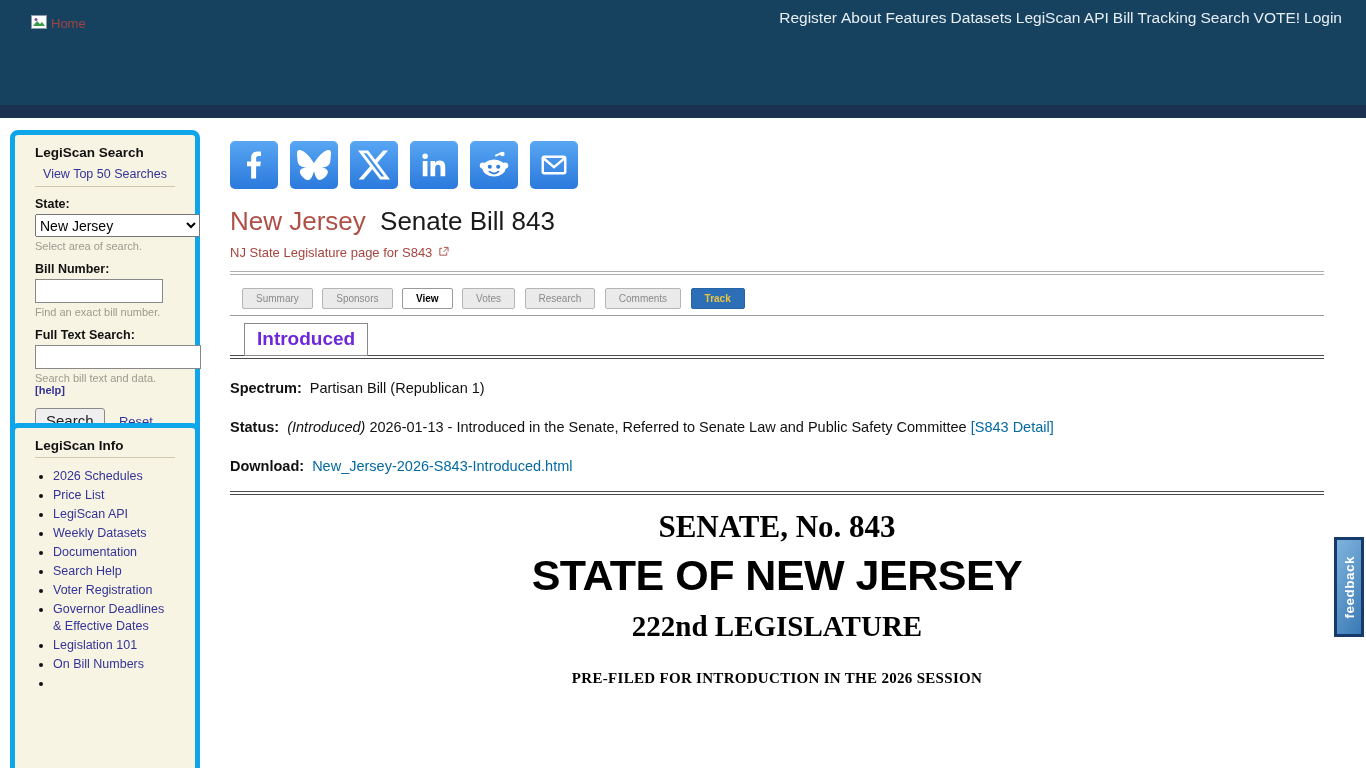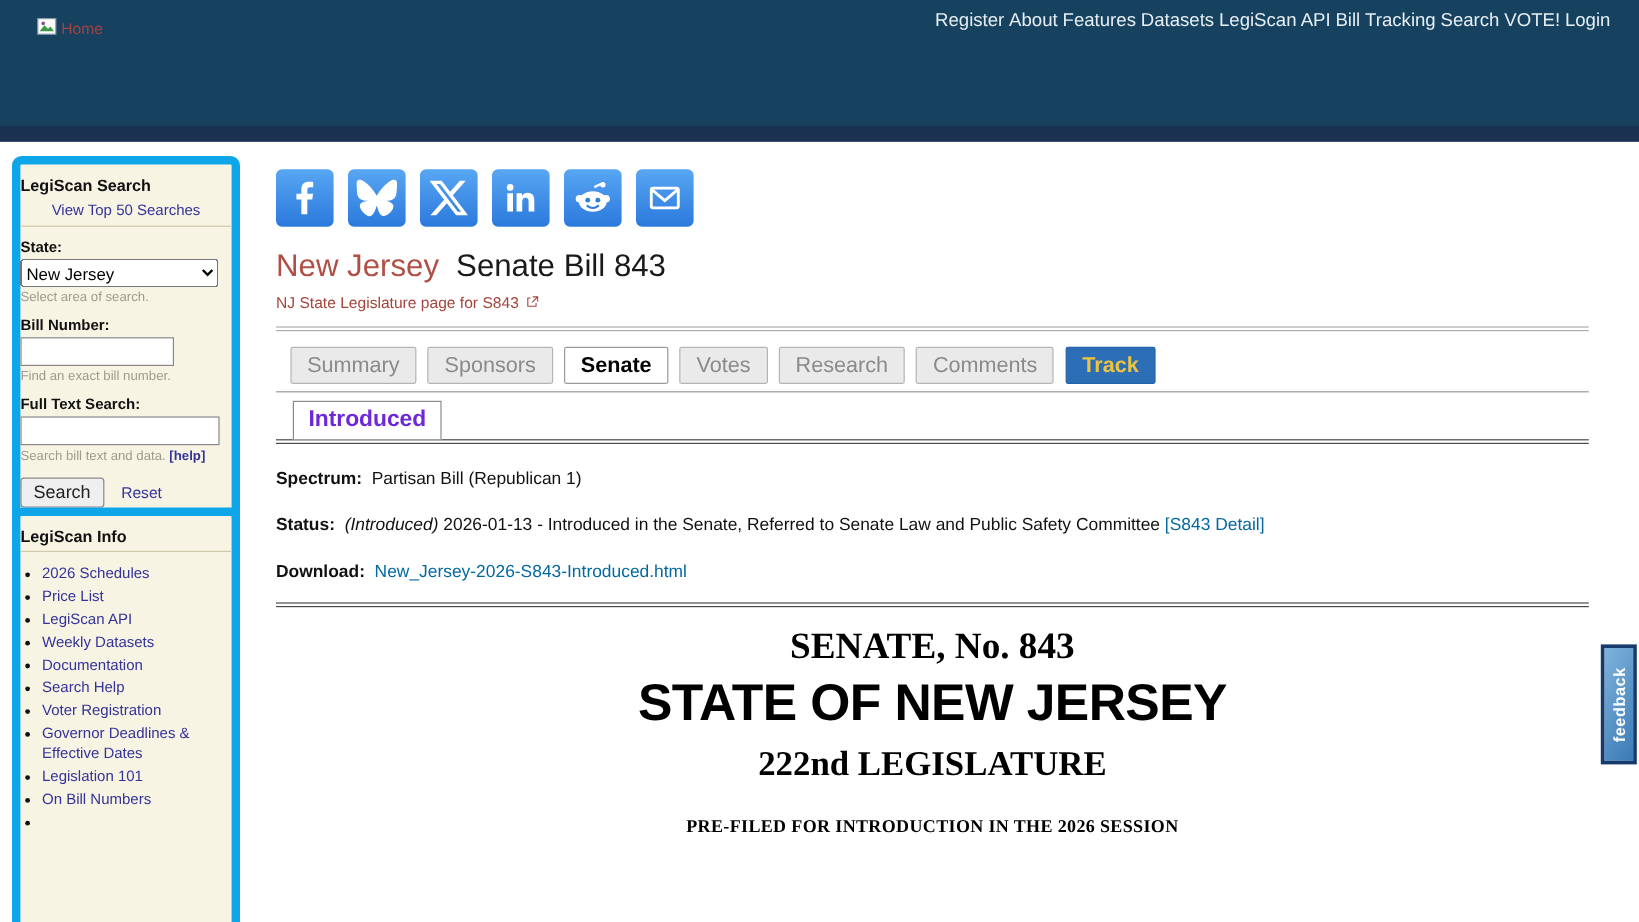--- a/index.html
+++ b/index.html
@@ -6,22 +6,22 @@
     font-family:"Liberation Sans","DejaVu Sans",sans-serif;}
   a{text-decoration:none;cursor:pointer;}
   
   #header{position:absolute;left:0;top:0;width:1366px;height:105px;background:#17425f;
     border-bottom:13px solid #1a3151;}
   #home-link{position:absolute;left:30px;top:13px;display:flex;align-items:flex-start;gap:1px;}
   #home-link span{color:#a04343;font-size:13px;margin-top:3px;}
   #nav{position:absolute;right:22px;top:1px;display:flex;}
   #nav a{color:#e6eef3;font-size:15.5px;padding:8px 2px;}
   
-  .side-box{position:absolute;left:10px;width:190px;background:#f8f4e3;border:7px solid #0ea5e9;
-    border-radius:8px;box-sizing:border-box;padding:10px 0;}
+  .side-box{position:absolute;left:10px;width:190px;background:#f8f4e3;border:5px solid #0ea5e9;
+    border-radius:8px;box-sizing:border-box;padding:10px 20px;}
   #search-box{top:130px;}
   #info-box{top:423px;height:420px;overflow:hidden;}
   .side-box h3{margin:0 0 4px;font-size:13.5px;color:#111;}
   .side-center{text-align:center;margin:2px 0 4px;}
   .side-box hr{border:none;border-top:1px solid #cfc9ad;margin:4px 0 10px;}
   .navy{color:#333399;}
   .side-label{font-weight:bold;font-size:12.5px;color:#111;margin-top:10px;}
   .hint{color:#9b9b90;font-size:11px;margin:3px 0 4px;}
   #state-select{width:165px;height:23px;font-size:14px;margin-top:3px;
     font-family:"Liberation Sans",sans-serif;}
@@ -41,21 +41,21 @@
   #share-row{display:flex;gap:12px;margin-top:13px;}
   .share-icon{width:48px;height:48px;border-radius:5px;display:flex;align-items:center;
     justify-content:center;background:linear-gradient(#58a6f3,#2b79dc);}
   #bill-heading{margin:17px 0 0;font-size:26px;font-weight:500;}
   #bill-heading .state{color:#b04f46;}
   #bill-heading .rest{color:#1a1a1a;margin-left:7px;}
   #state-page-link{display:inline-block;margin-top:8px;font-size:13px;color:#a5453d;}
   .hr-light{height:2px;border-top:1px solid #adadad;border-bottom:1px solid #adadad;margin-top:10px;}
   .hr-dark{height:2px;border-top:1px solid #4a4a4a;border-bottom:1px solid #4a4a4a;}
   #tabs-row{margin-top:13px;padding-left:12px;}
-  .tab{display:inline-block;font-size:18px;padding:4px 13px;background:#eaeaea;color:#8a8a8a;
+  .tab{display:inline-block;font-size:10px;padding:4px 13px;background:#eaeaea;color:#8a8a8a;
     border:1px solid #b5b5b5;border-radius:2px;margin-right:5px;}
   .tab.active{background:#fff;color:#000;font-weight:bold;border-color:#9a9a9a;}
   .tab.track{background:#2d6fb7;color:#eec43f;font-weight:bold;border-color:#2564a8;}
   #tabs-underline{border-top:1px solid #999;margin-top:6px;}
   #subtab{display:inline-block;margin:7px 0 0 14px;padding:4px 12px 5px;font-size:19px;
     font-weight:bold;color:#6d28d9;background:#fff;border:1px solid #8a8a8a;position:relative;z-index:2;}
   #subtab-hr{margin-top:-1px;}
   .detail{font-size:14.5px;color:#111;margin:20px 0 0;line-height:1.32;}
   .detail b{margin-right:4px;}
   .red-link{color:#0369a1;}
@@ -198,21 +198,21 @@
       <path d="M4.5 2.5H2v7.5h7.5V7" fill="none" stroke="#a5453d"></path>
       <path d="M6.5 1.5H11V6M10.5 2L6 6.5" fill="none" stroke="#a5453d"></path>
     </svg>
   </a>
 
   <div class="hr-light"></div>
 
   <div id="tabs-row">
     <a class="tab">Summary</a>
     <a class="tab">Sponsors</a>
-    <a class="tab active">Senate</a>
+    <a class="tab active">View</a>
     <a class="tab">Votes</a>
     <a class="tab">Research</a>
     <a class="tab">Comments</a>
     <a class="tab track">Track</a>
   </div>
   <div id="tabs-underline"></div>
 
   <span id="subtab">Introduced</span>
   <div class="hr-dark" id="subtab-hr"></div>
 

